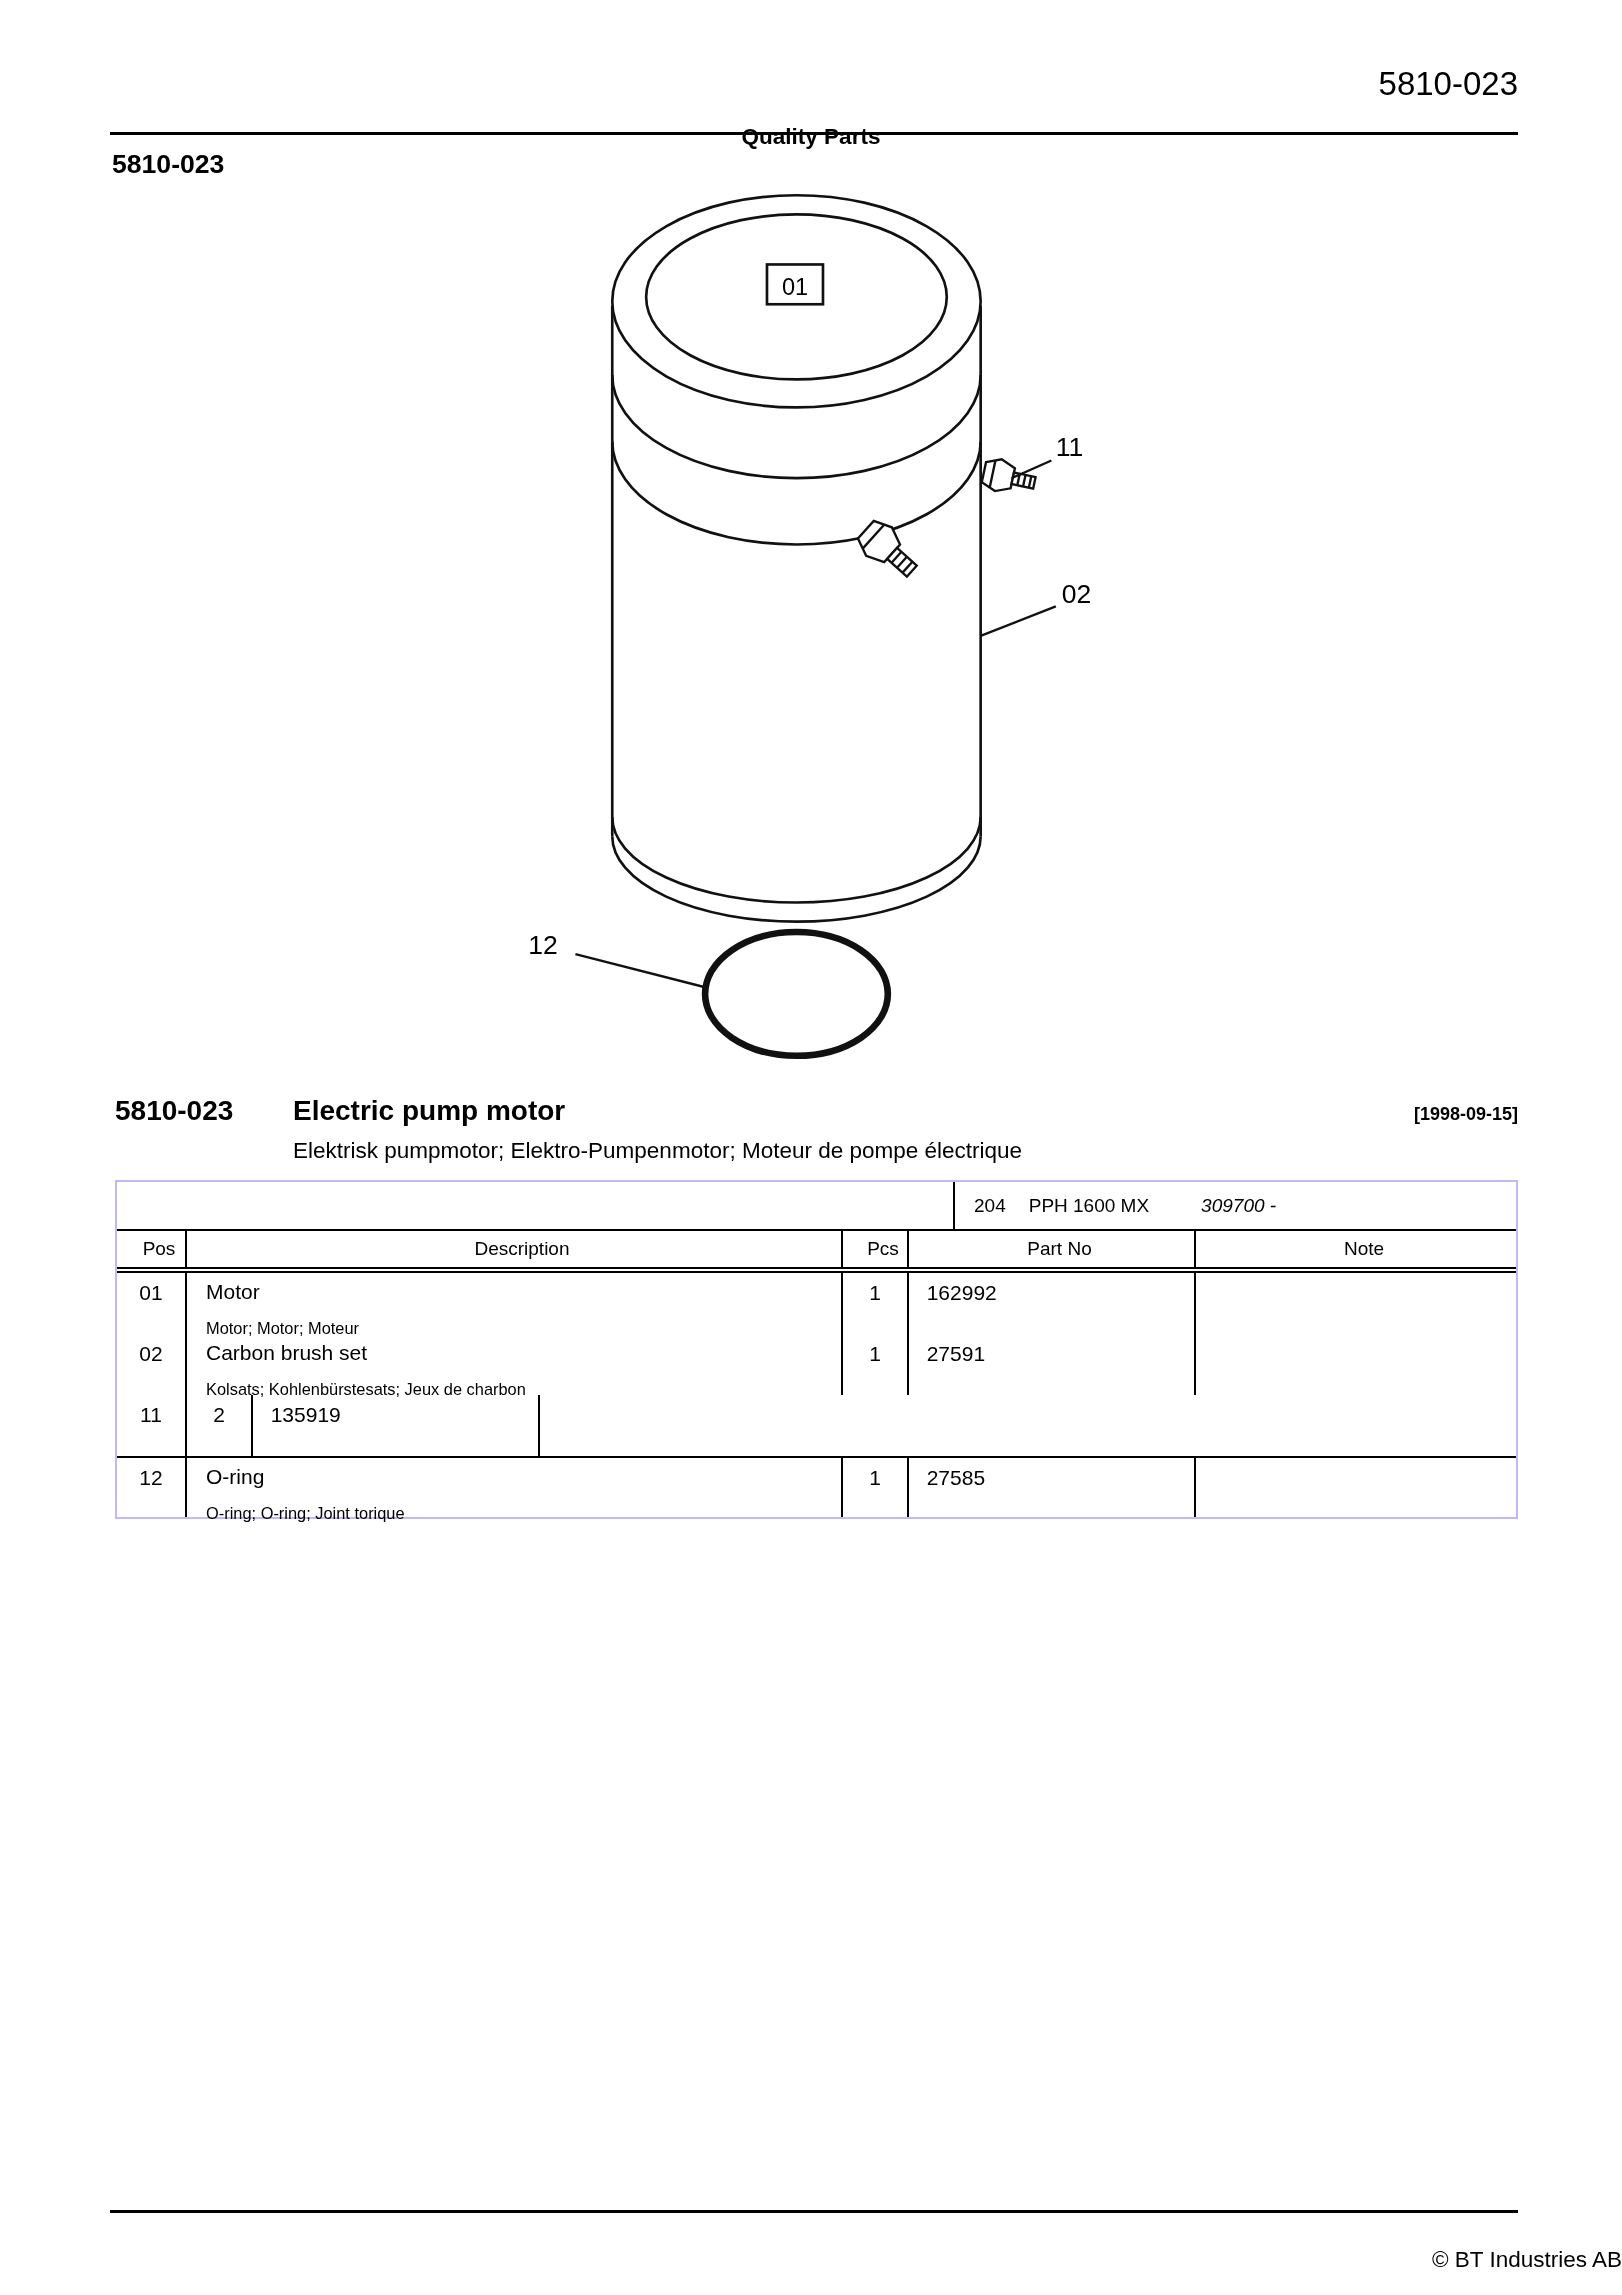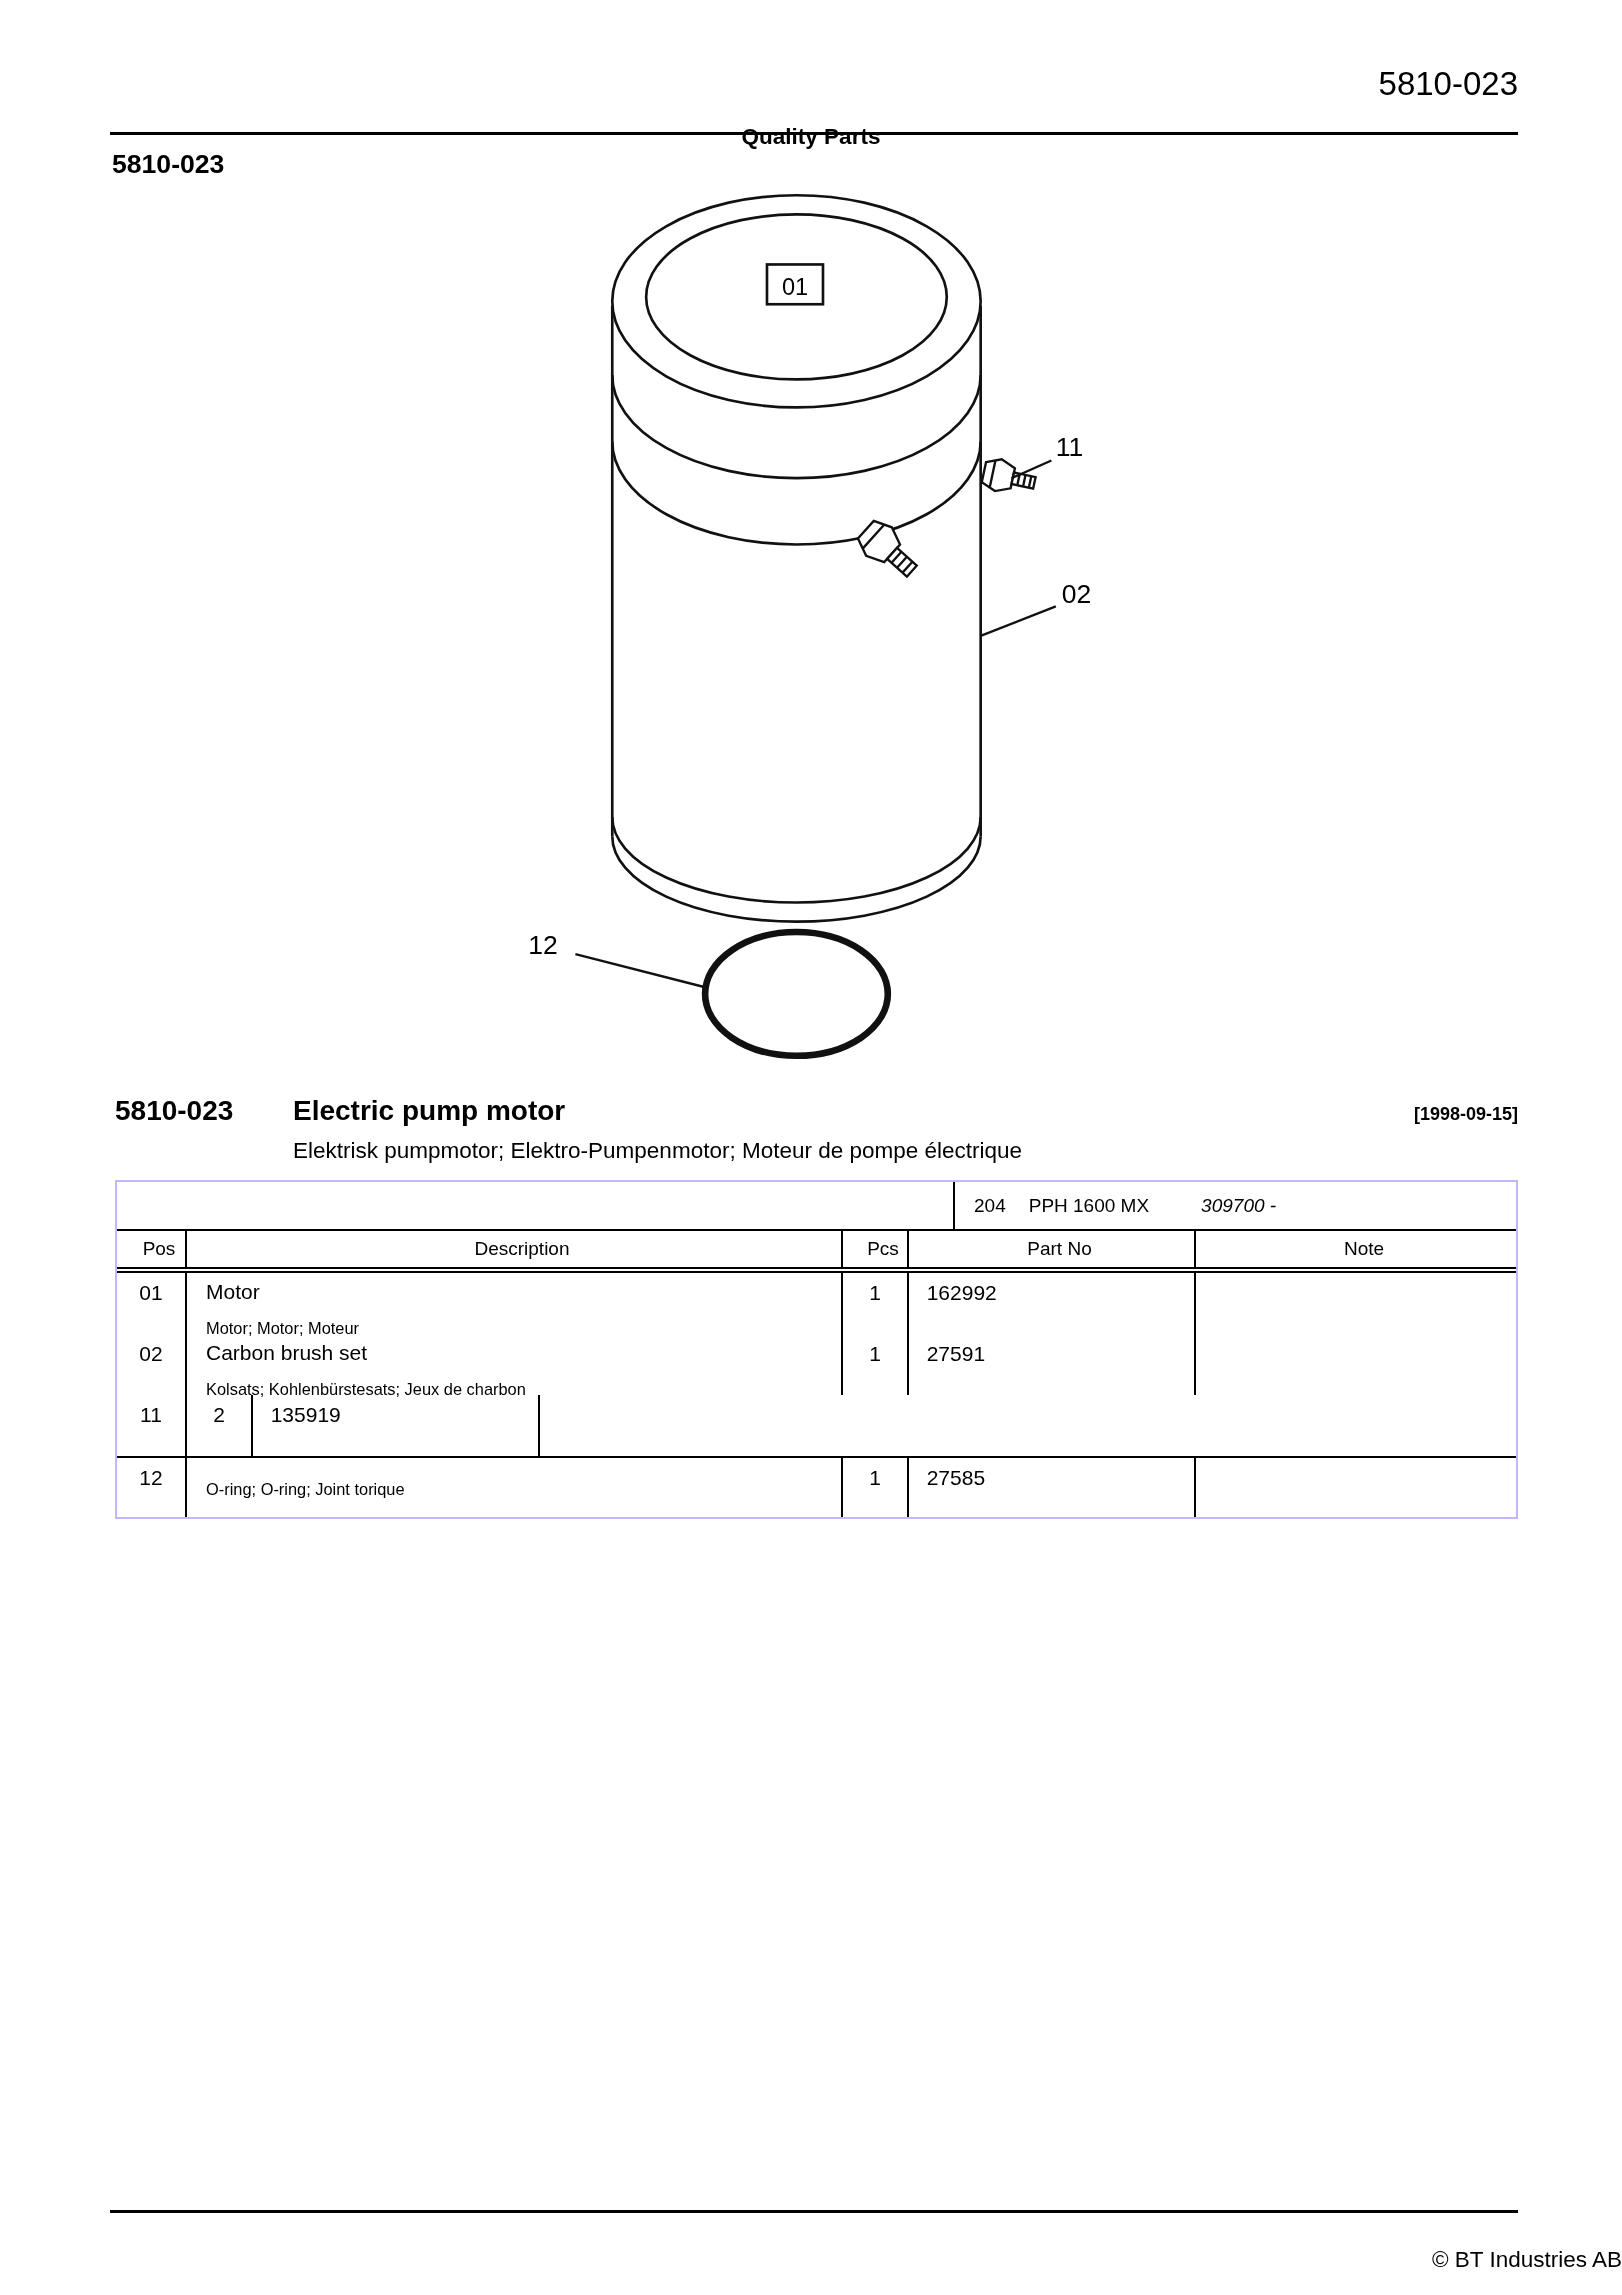--- a/index.html
+++ b/index.html
@@ -187,20 +187,21 @@
     <div class="data-row">
       <div class="cell-pos">11</div>
       <div class="cell-pcs">2</div>
       <div class="cell-partno">135919</div>
       <div class="cell-note"></div>
     </div>
 
     <div class="data-row sep-top">
       <div class="cell-pos">12</div>
       <div class="cell-desc">
+        <div class="desc-main">O-ring</div>
         <div class="desc-sub">O-ring; O-ring; Joint torique</div>
       </div>
       <div class="cell-pcs">1</div>
       <div class="cell-partno">27585</div>
       <div class="cell-note"></div>
     </div>
 
   </div>
 
   <div class="footer-rule"></div>

